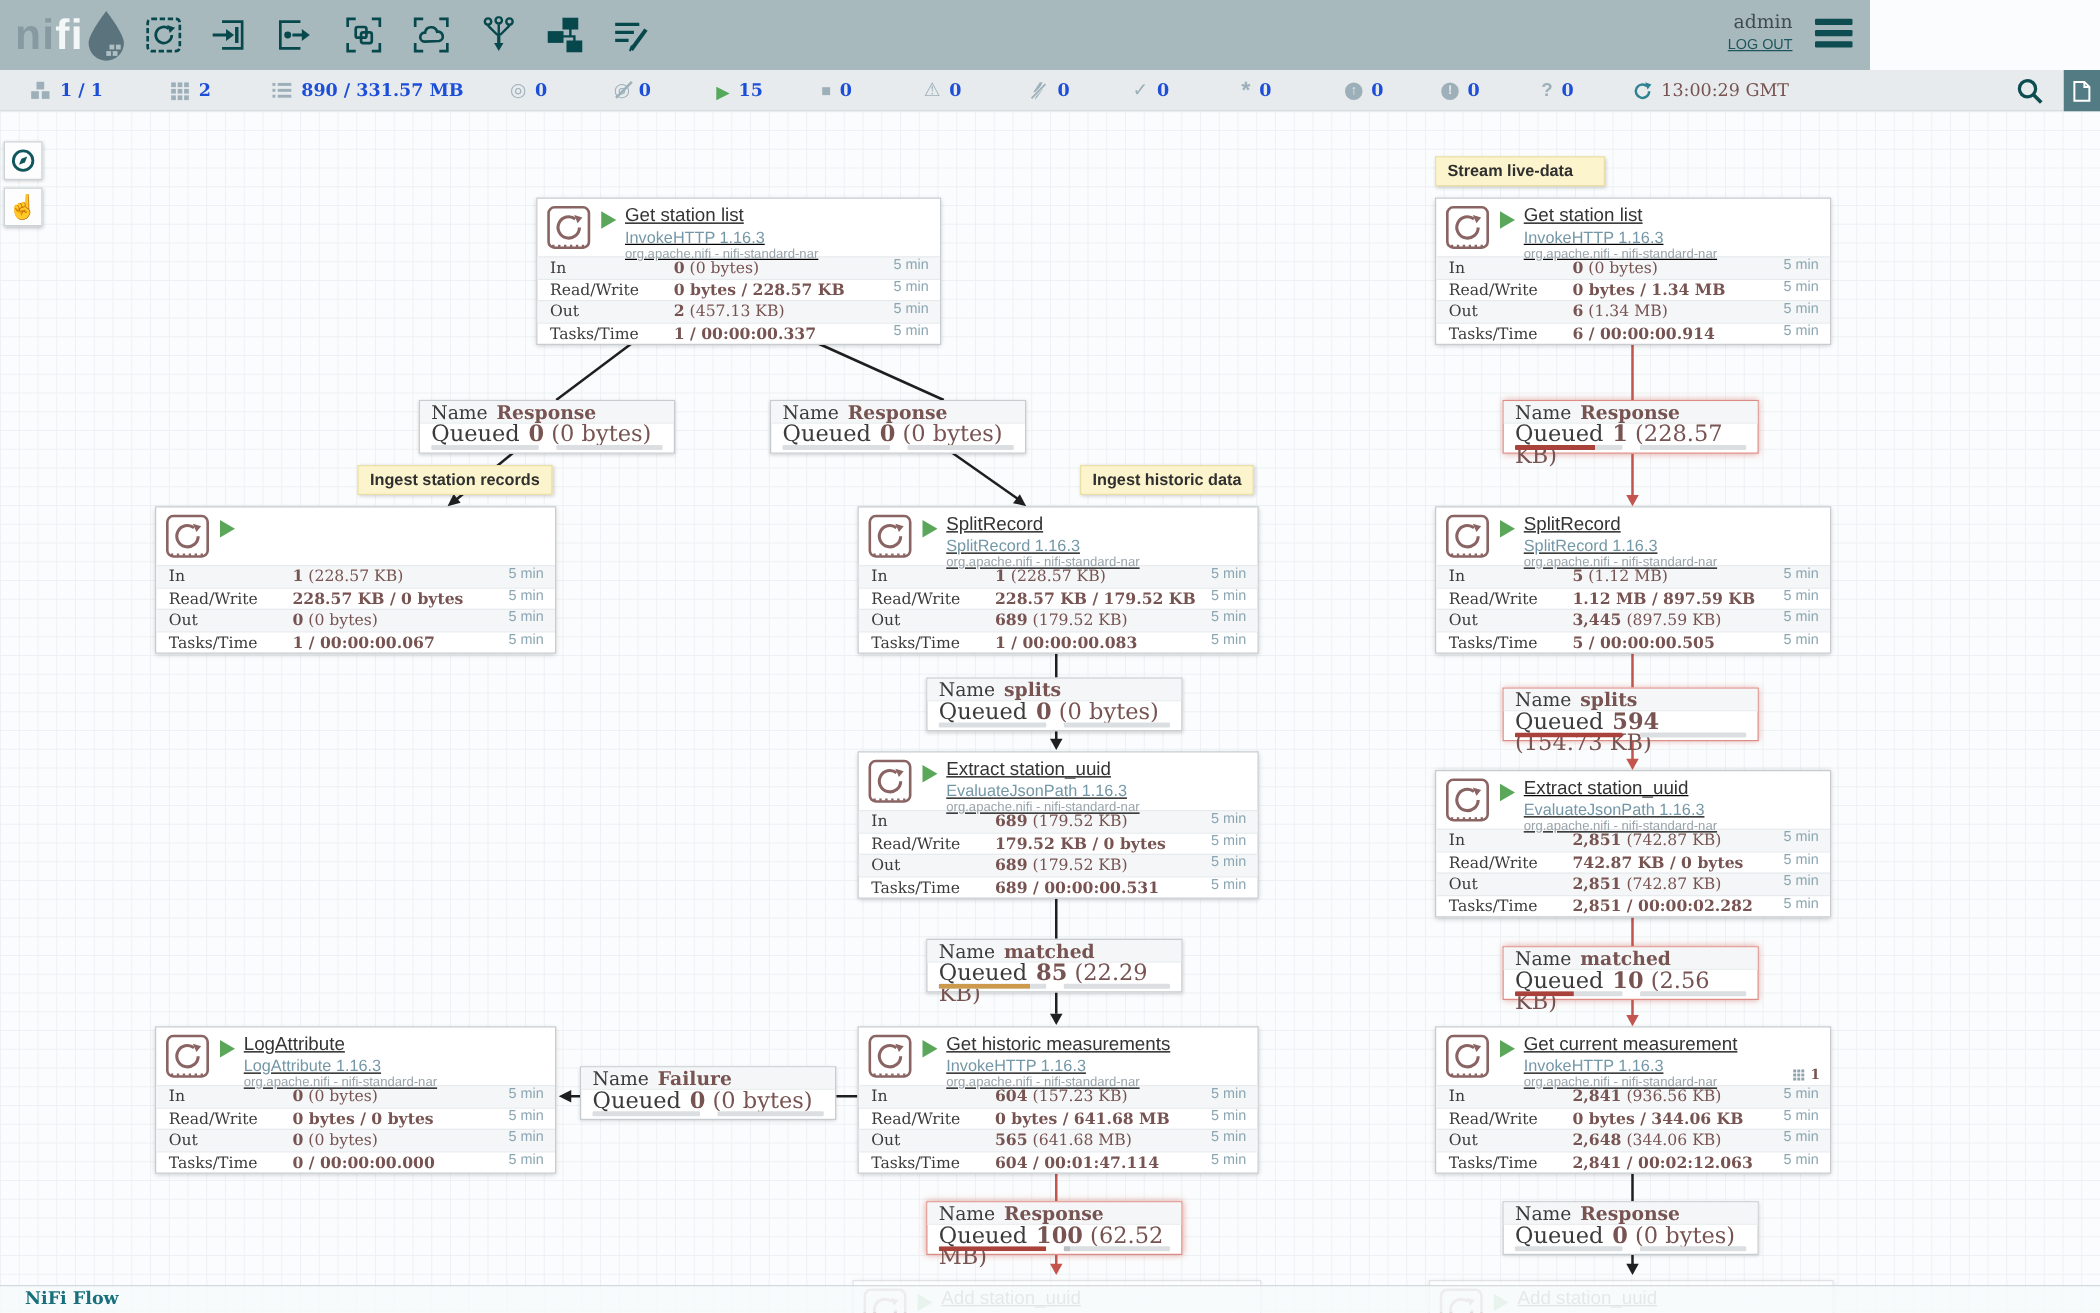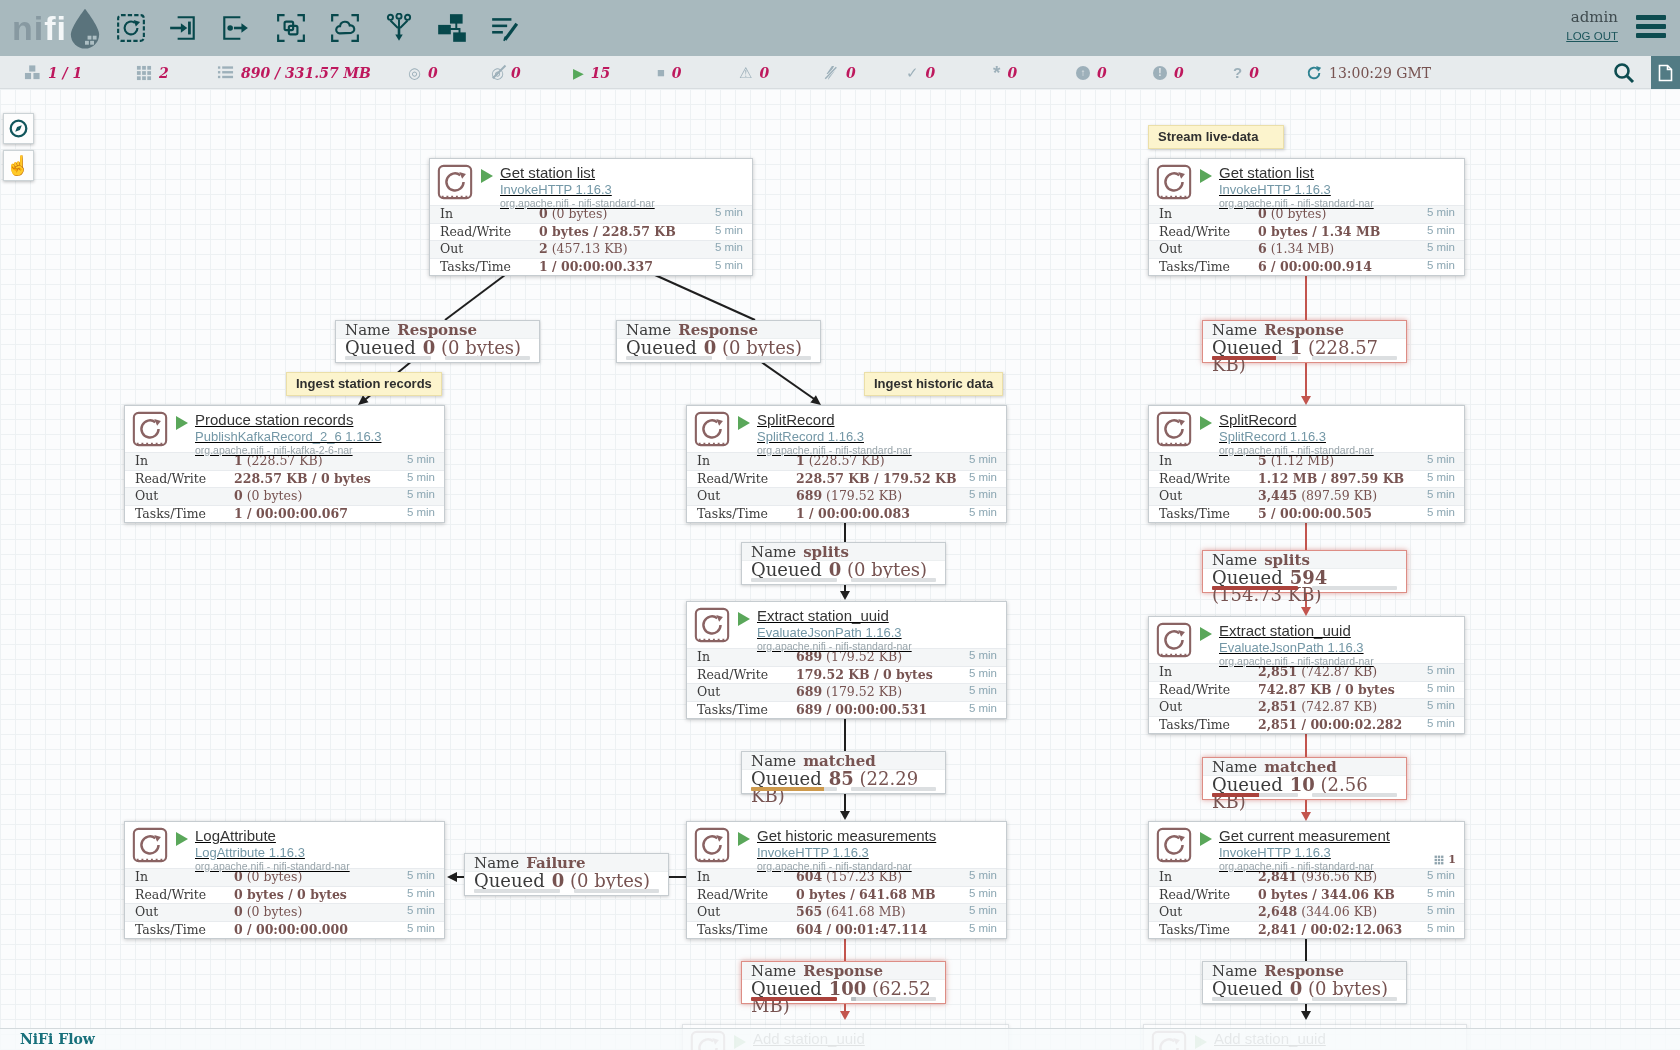--- a/index.html
+++ b/index.html
@@ -1,36 +1,36 @@
 <!DOCTYPE html>
 <html><head>
 <meta charset="utf-8">
 <style>
   * { margin:0; padding:0; box-sizing:border-box; }
   html,body { width:1680px; height:1050px; overflow:hidden; font-family:"Liberation Sans",sans-serif; }
   body { position:relative; background:#fbfcfd; }
 
   
-  .header { position:absolute; left:0; top:0; width:1680px; height:56px; background:#a8b9be; z-index:20; }
+  .header { position:absolute; left:0; top:0; width:1496px; height:56px; background:#a8b9be; z-index:20; }
   .logo { position:absolute; left:12px; top:6px; height:44px; display:flex; align-items:center; }
   .logo-nifi { font-size:34px; font-weight:bold; letter-spacing:1px; }
   .logo-nifi .lg1 { color:#8799a1; } .logo-nifi .lg2 { color:#f4f7f8; }
   .tool-btn { position:absolute; top:13px; width:30px; height:30px; cursor:grab; }
   .tool-btn svg { width:30px; height:30px; }
   .hdr-right { position:absolute; right:62px; top:8px; text-align:right; }
   .usr { font-family:"DejaVu Serif",serif; font-size:15px; color:#3f4b4f; }
   .logout { font-size:11.5px; color:#1d565c; text-decoration:underline; cursor:pointer; margin-top:3px; display:inline-block; }
   .burger { position:absolute; right:14px; top:15px; width:30px; cursor:pointer; }
   .burger div { height:4.5px; background:#0d4c50; border-radius:1px; margin-bottom:4.5px; }
 
   
   .statusbar { position:absolute; left:0; top:56px; width:1680px; height:33px; background:#e7ebed; border-bottom:1px solid #d7dcdf; z-index:19; }
   .st-item { position:absolute; top:0; height:33px; display:flex; align-items:center; gap:7px; }
   .st-ic { color:#9db0ba; font-size:15px; line-height:1; }
-  .st-v { font-family:"DejaVu Serif",serif; font-weight:bold; font-size:14px; color:#be185d;font-style:italic; }
+  .st-v { font-family:"DejaVu Serif",serif; font-weight:bold; font-size:14px; color:#1d4ed8; }
   .st-green { color:#56a85a; font-size:14px; }
   .st-sq { color:#9db0ba; font-size:13px; }
   .circ { display:inline-flex; width:14px; height:14px; border-radius:50%; background:#9db0ba; color:#e7ebed; font-size:10px; font-weight:bold; align-items:center; justify-content:center; }
   .notrans { position:relative; display:inline-block; }
   .notrans::after { content:""; position:absolute; left:-1px; top:6px; width:18px; height:1.6px; background:#9db0ba; transform:rotate(-45deg); }
   .st-time { font-family:"DejaVu Serif",serif; font-size:14px; color:#775351; }
   .search-btn { position:absolute; right:44px; top:5px; width:24px; height:24px; cursor:pointer; }
   .panel-btn { position:absolute; right:0; top:0; width:29px; height:33px; background:#527b84; display:flex; align-items:center; justify-content:center; cursor:pointer; }
 
   
@@ -400,25 +400,20 @@
 
   <div class="proc" style="left:124px;top:316px;width:321px">
     <div class="p-head">
       <span class="p-icon"><svg viewBox="0 0 40 40" fill="none" stroke="#8a6363" stroke-width="2.2">
             <rect x="3" y="3" width="34" height="34" rx="5"></rect>
             <line x1="6" y1="35.5" x2="34" y2="35.5" stroke-dasharray="2 3" stroke-width="2"></line>
             <path d="M29 20 a9 9 0 1 1 -3.5 -7.2" stroke-width="2.6"></path>
             <polygon points="24.5,9.5 31.5,11.5 27.5,16.5" fill="#8a6363" stroke="none"></polygon>
           </svg></span>
       <span class="p-run"></span>
-      <span class="p-t">
-          <span class="p-name">Produce station records</span>
-          <span class="p-type">PublishKafkaRecord_2_6 1.16.3</span>
-          <span class="p-bundle">org.apache.nifi - nifi-kafka-2-6-nar</span>
-        </span>
     </div>
     <div class="s-row odd">
         <span class="s-l">In</span>
         <span class="s-v"><b>1</b> <span>(228.57 KB)</span></span>
         <span class="s-w">5 min</span>
       </div>
     <div class="s-row">
         <span class="s-l">Read/Write</span>
         <span class="s-v"><b>228.57 KB / 0 bytes</b></span>
         <span class="s-w">5 min</span>

